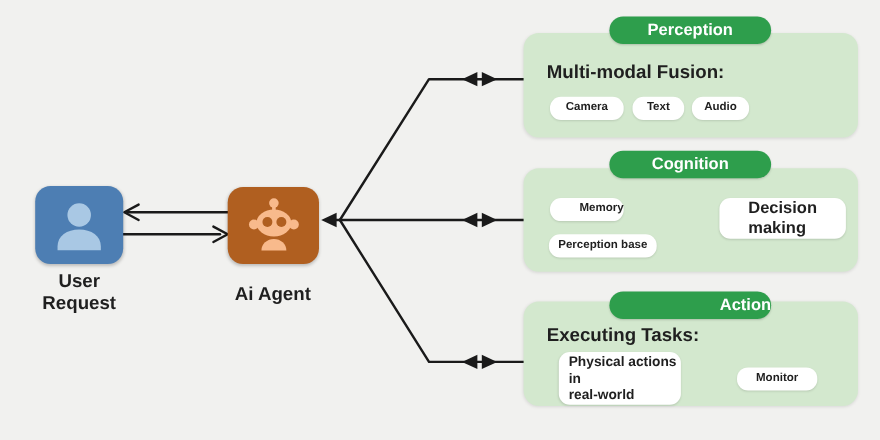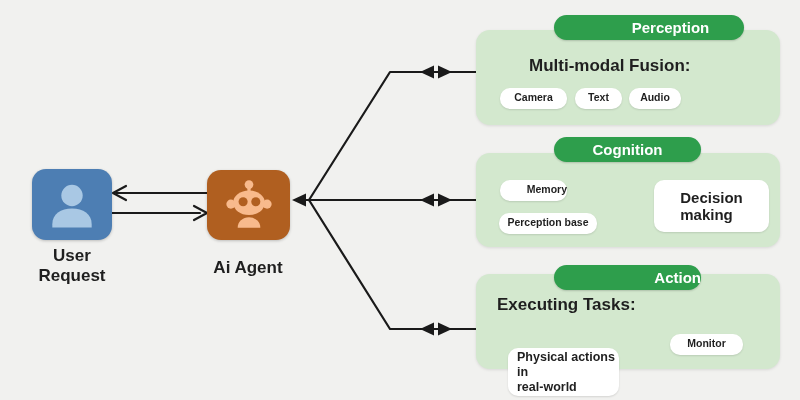--- a/index.html
+++ b/index.html
@@ -18,28 +18,28 @@
   .user-box{left:32px;top:169px;width:80px;height:71px;background:var(--user_box);}
   .agent-box{left:207px;top:170px;width:83px;height:70px;background:var(--agent_box);}
   .node-label{position:absolute;z-index:2;text-align:center;font-weight:700;font-size:17px;line-height:1.15;white-space:pre-line;color:var(--text);}
   .user-label{left:12px;top:246px;width:120px;}
   .agent-label{left:188px;top:258px;width:120px;}
   .panel{position:absolute;left:476px;width:304px;background:var(--panel_green);border-radius:14px;z-index:2;box-shadow:0 1px 3px rgba(0,0,0,.10);}
   .panel-perception{top:30px;height:95px;}
   .panel-cognition{top:153px;height:94px;}
   .panel-action{top:274px;height:95px;}
   .pill{position:absolute;left:554px;width:147px;height:25px;border-radius:13px;background:var(--pill_green);color:#fff;font-weight:700;font-size:15px;text-align:center;line-height:25px;z-index:3;box-shadow:0 1px 2px rgba(0,0,0,.18);}
-  .pill-perception{top:15px;padding-left:43px;}
+  .pill-perception{top:15px;}
   .pill-cognition{top:137px;}
   .pill-action{top:265px;text-align:right;}
   .heading{position:absolute;font-weight:700;font-size:17px;z-index:3;color:var(--text);}
   .chip{position:absolute;background:var(--chip_white);border-radius:10px;height:21px;line-height:19px;text-align:center;font-weight:700;font-size:10.5px;z-index:3;box-shadow:0 1px 2px rgba(0,0,0,.12);color:var(--text);}
   .white-box{position:absolute;background:var(--chip_white);border-radius:10px;z-index:3;display:flex;align-items:center;box-shadow:0 1px 2px rgba(0,0,0,.12);font-weight:700;white-space:pre-line;color:var(--text);}
-  .decision-box{left:654px;top:180px;width:115px;height:52px;font-size:15px;line-height:1.15;justify-content:center;text-align:left;}
-  .task-box{left:508px;top:320px;width:111px;height:48px;font-size:12.5px;line-height:1.2;padding-left:9px;box-sizing:border-box;text-align:left;margin-top:28px;}
+  .decision-box{left:654px;top:180px;width:115px;height:37px;font-size:15px;line-height:1.15;justify-content:center;text-align:left;}
+  .task-box{left:508px;top:320px;width:111px;height:48px;font-size:12.5px;line-height:1.2;padding-left:9px;box-sizing:border-box;text-align:left;}
 </style>
 </head>
 <body>
 
 <div class="canvas">
 
   <svg class="connectors" width="800" height="400" viewBox="0 0 800 400">
     <g class="stroke">
 
       <path d="M207,193 H116"></path>
@@ -99,21 +99,21 @@
       <g style="fill:var(--agent_box);">
         <circle cx="25.5" cy="28.5" r="5"></circle>
         <circle cx="39.5" cy="28.5" r="5"></circle>
       </g>
     </svg>
   </div>
   <div class="node-label agent-label">Ai Agent</div>
 
   <div class="panel panel-perception"></div>
   <div class="pill pill-perception">Perception</div>
-  <div class="heading" style="left:497px;top:56px;margin-left:32px;">Multi-modal Fusion:</div>
+  <div class="heading" style="left:497px;top:56px;">Multi-modal Fusion:</div>
   <div class="chip" style="left:500px;top:88px;width:67px;">Camera</div>
   <div class="chip" style="left:575px;top:88px;width:47px;">Text</div>
   <div class="chip" style="left:629px;top:88px;width:52px;">Audio</div>
 
   <div class="panel panel-cognition"></div>
   <div class="pill pill-cognition">Cognition</div>
   <div class="chip" style="left:500px;top:180px;width:67px;text-align:right;">Memory</div>
   <div class="chip" style="left:499px;top:213px;width:98px;">Perception base</div>
   <div class="white-box decision-box">Decision
 making</div>

